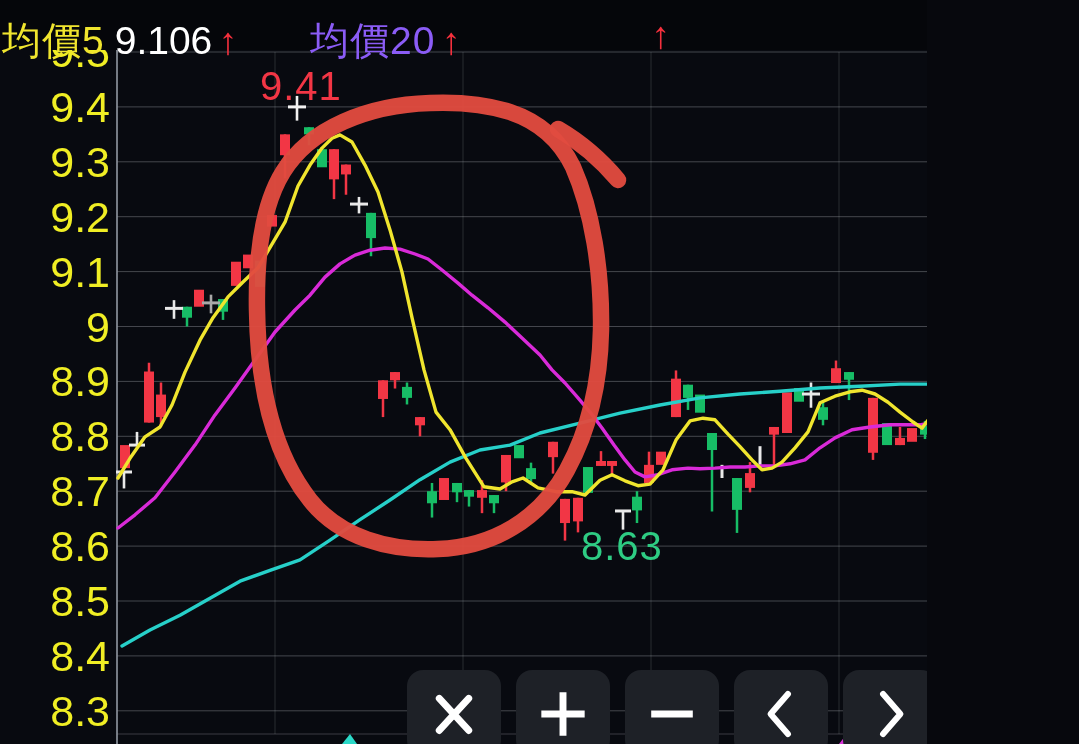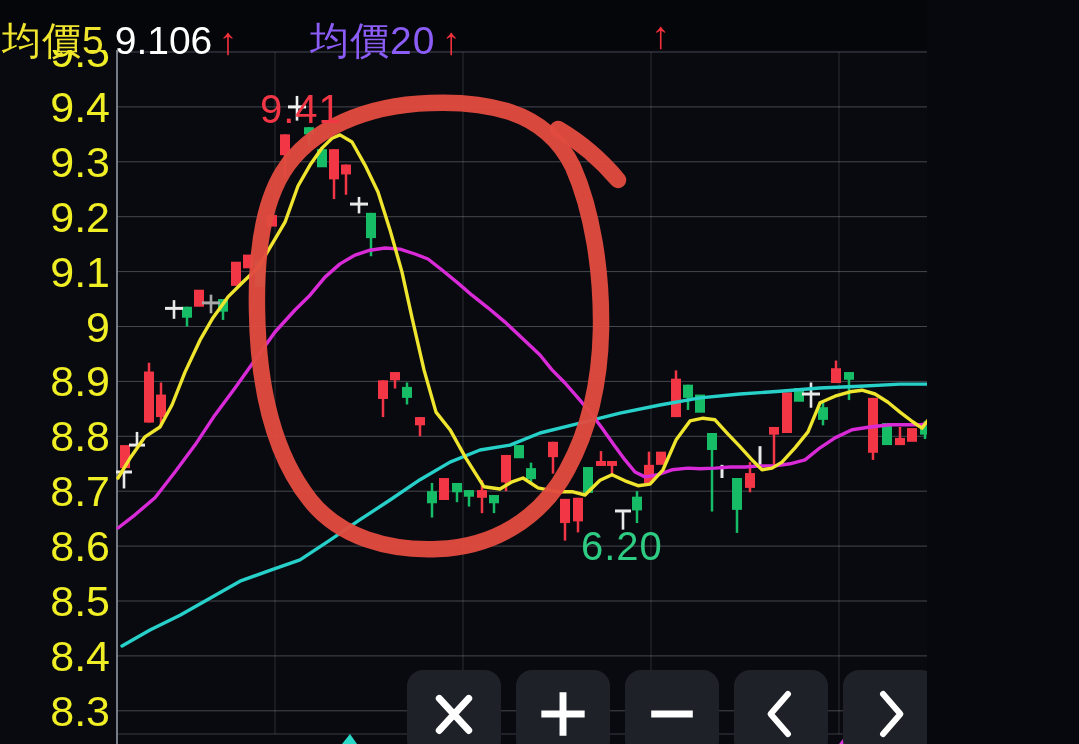--- a/index.html
+++ b/index.html
@@ -8,21 +8,21 @@
   svg{display:block;}
   #chart-svg{position:absolute;left:0;top:0;}
   
   #legend{position:absolute;left:0;top:0;width:1079px;height:50px;background:#05060a;}
   .lg-group{position:absolute;top:14px;display:flex;align-items:baseline;white-space:nowrap;}
   .lg-label{font-size:39px;font-weight:500;letter-spacing:1px;}
   .lg-value{color:#ffffff;font-size:39px;font-weight:500;margin-left:10px;}
   .lg-arrow{color:#f5303d;font-size:38px;font-weight:700;margin-left:6px;}
   
   .price-note{position:absolute;font-size:40px;font-weight:500;letter-spacing:1px;}
-  #high-note{left:260px;top:64px;color:#f23645;margin-top:23px;}
+  #high-note{left:260px;top:64px;color:#f23645;}
   #low-note{left:581px;top:524px;color:#2ecc83;}
   
   .tb-btn{position:absolute;top:670px;width:94px;height:86px;background:#1e2127;
           border:none;border-radius:16px;display:flex;align-items:flex-start;
           justify-content:center;padding-top:18px;cursor:pointer;z-index:5;}
   .tb-btn svg{width:52px;height:52px;}
 </style>
 </head>
 <body>
 
@@ -354,21 +354,21 @@
     <div class="lg-group" style="left:310px">
       <span class="lg-label" style="color:#8b5cf6">均價20</span>
       <span class="lg-arrow">↑</span>
     </div>
     <div class="lg-group" style="left:645px">
       <span class="lg-arrow">↑</span>
     </div>
   </div>
 
   <div id="high-note" class="price-note">9.41</div>
-  <div id="low-note" class="price-note">6.20</div>
+  <div id="low-note" class="price-note">8.63</div>
 
   <button class="tb-btn" style="left:407px">
     <svg viewBox="0 0 60 60">
       <path d="M13 12 L47 49 M47 12 L13 49" stroke="#fff" stroke-width="8" fill="none" stroke-linecap="round"></path>
     </svg>
   </button>
   <button class="tb-btn" style="left:516px">
     <svg viewBox="0 0 60 60">
       <path d="M30 5 L30 55 M5 30 L55 30" stroke="#fff" stroke-width="8" fill="none"></path>
     </svg>

